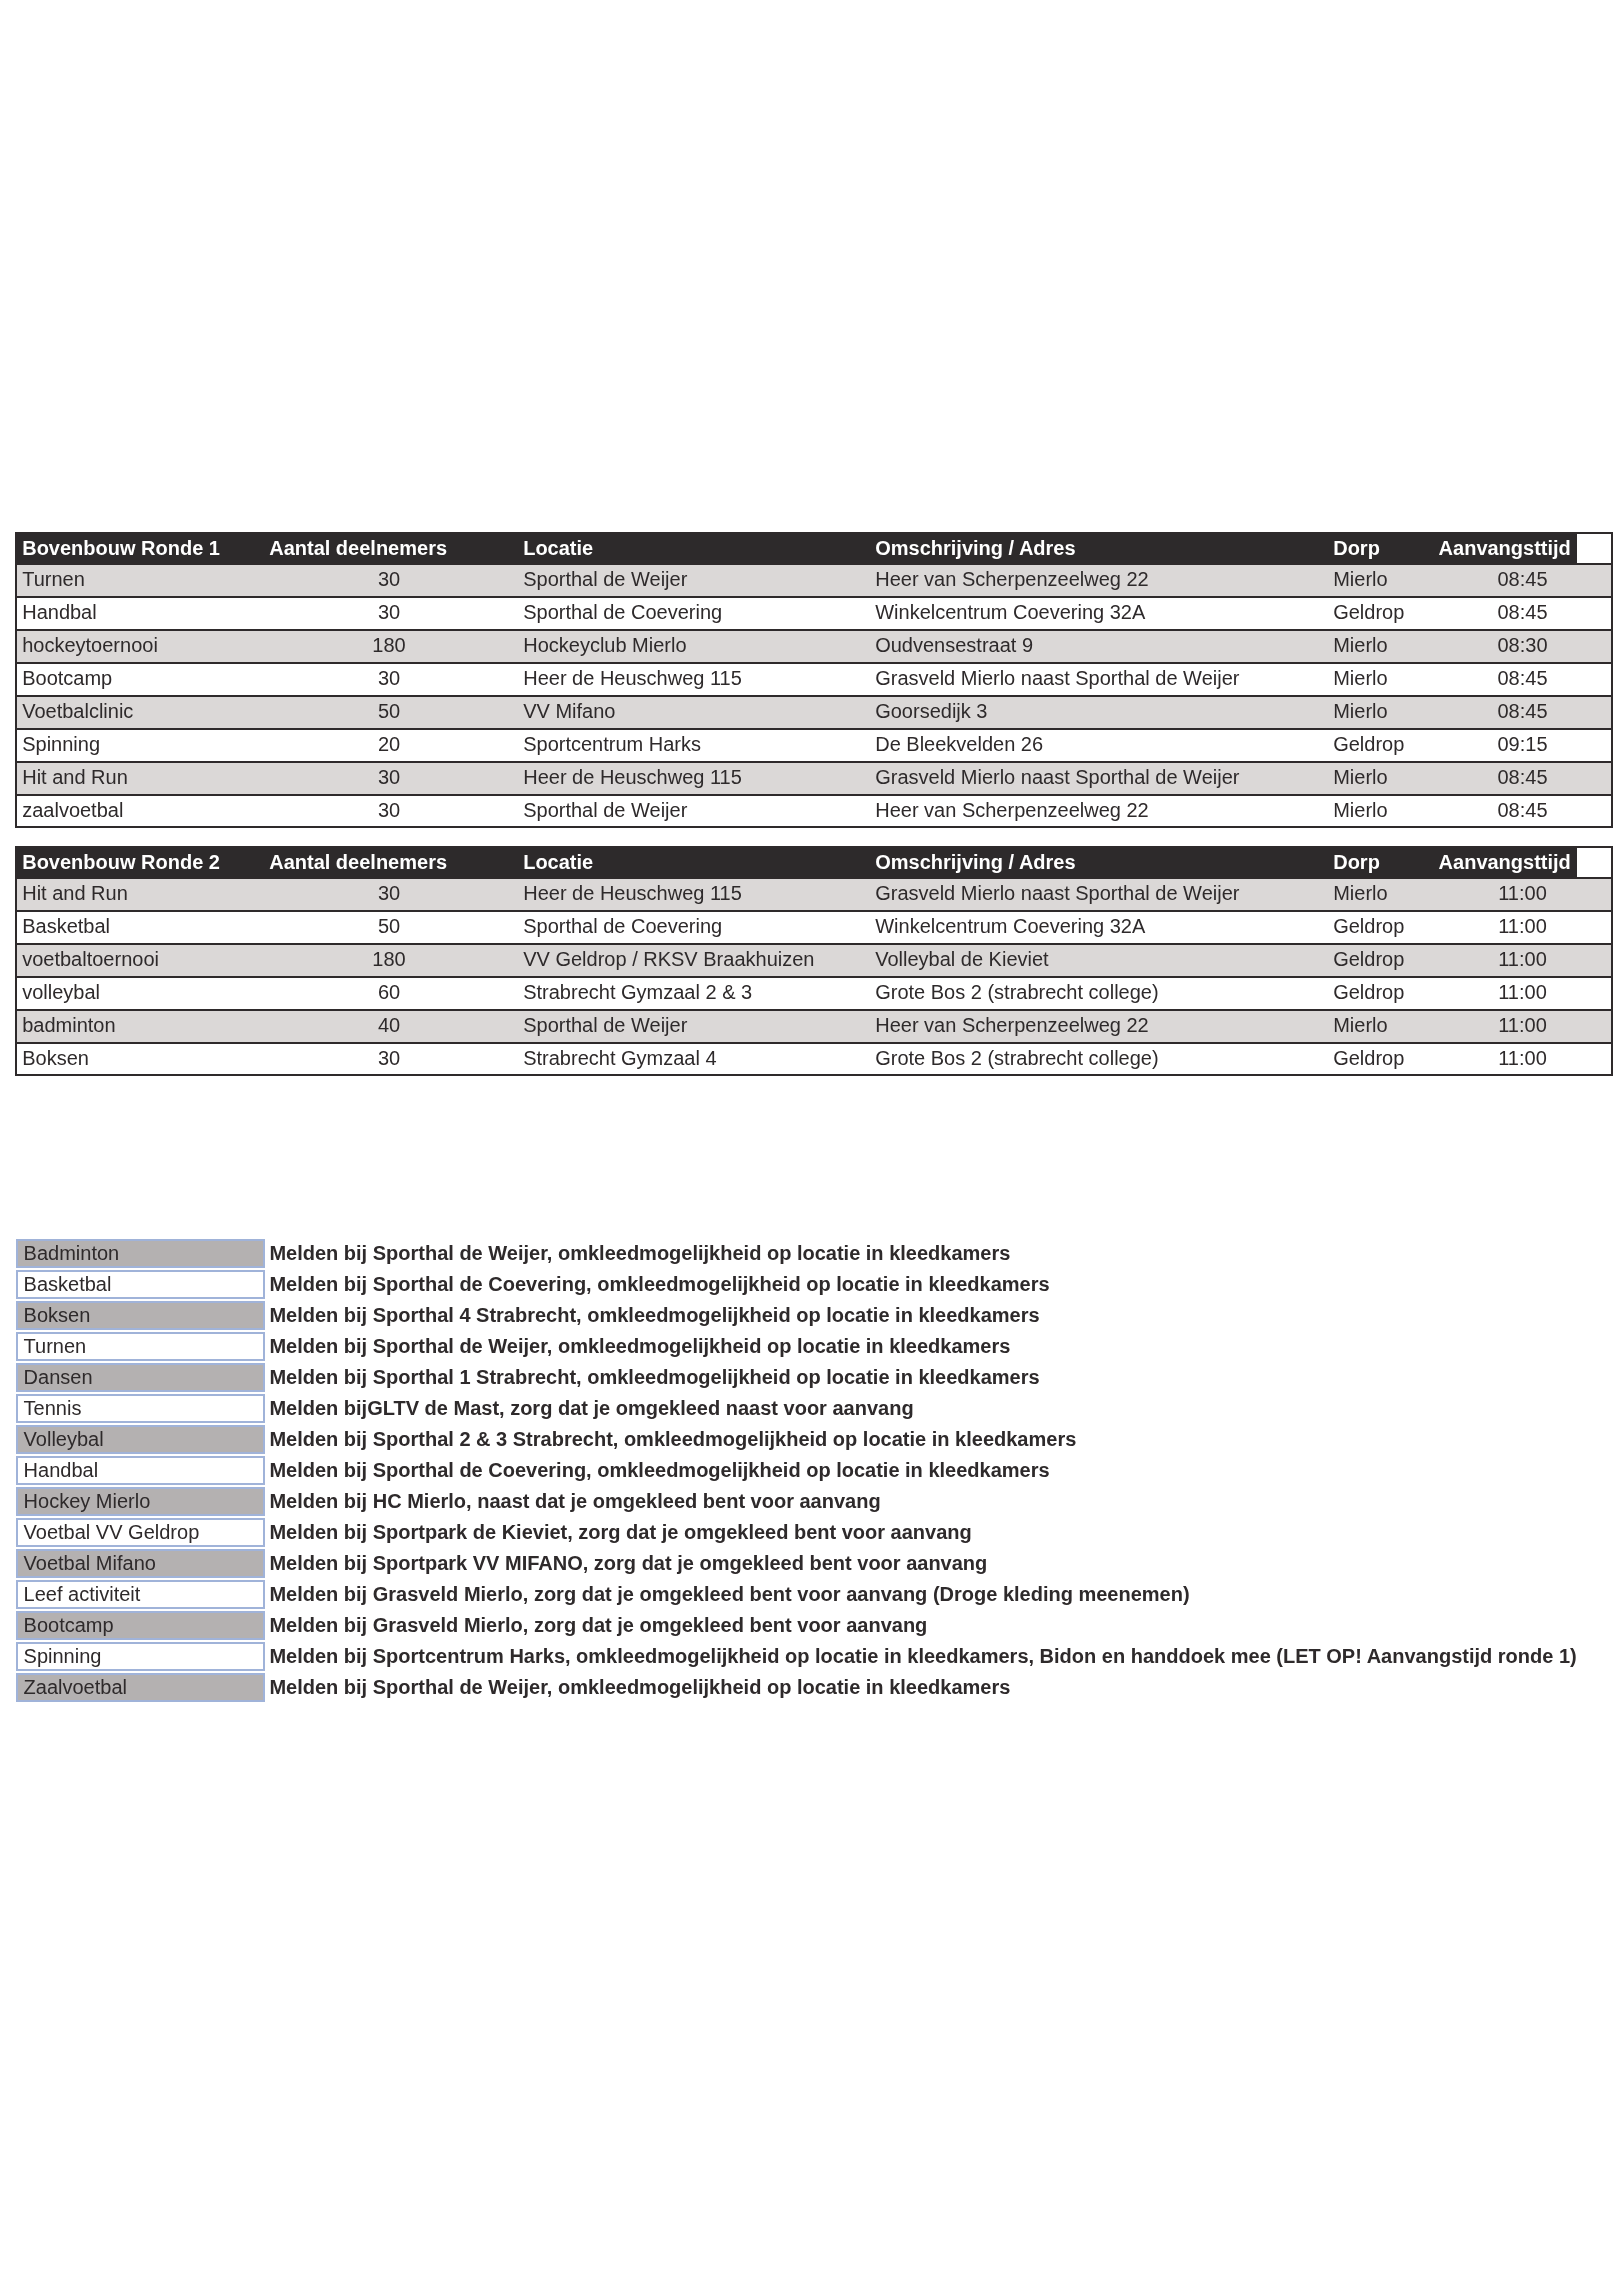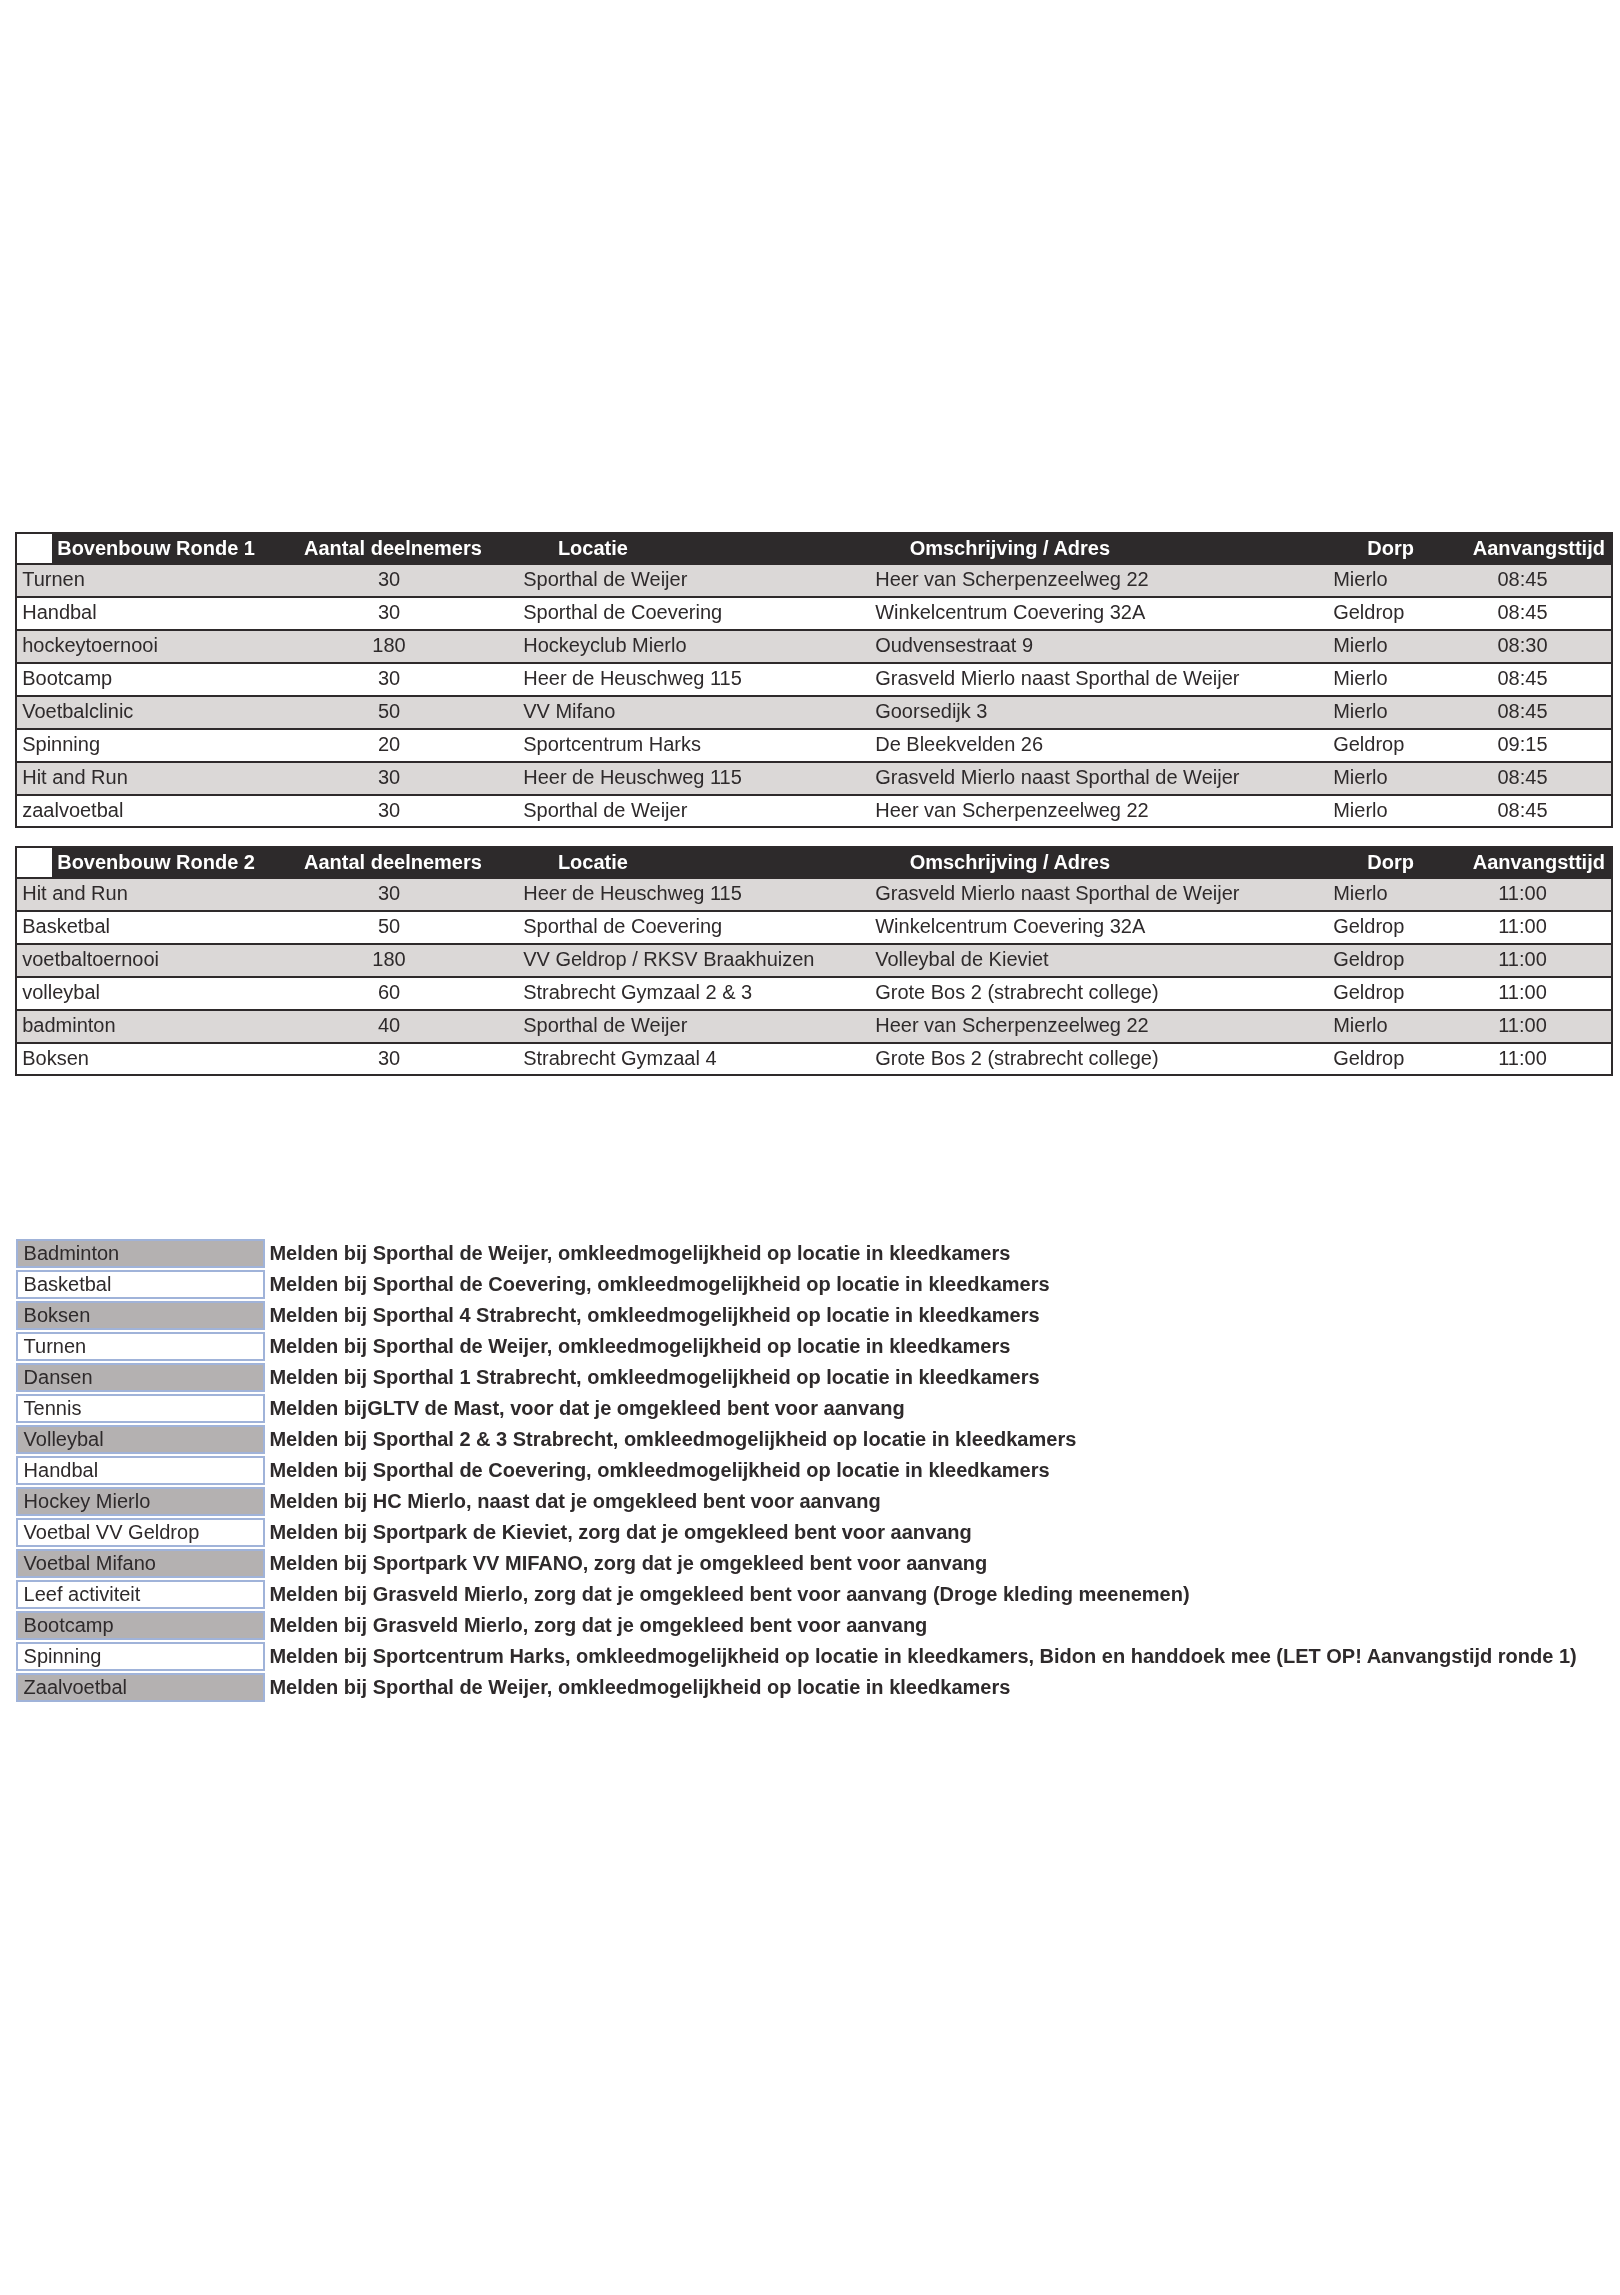--- a/index.html
+++ b/index.html
@@ -45,21 +45,21 @@
   .hc {
     background: var(--headbg);
     color: #ffffff;
     font-weight: bold;
     line-height: 29px;
     padding-left: 5.2px;
     box-sizing: border-box;
     white-space: nowrap;
     overflow: visible;
   }
-  .hc0 { width: 243px; margin-left: 35px; }
+  .hc0 { width: 243px; }
   .hc1 { width: 258px; padding-left: 9.2px; }
   .hc2 { width: 352px; }
   .hc3 { width: 458px; }
   .hc4 { width: 106px; }
   .hc5 { width: 143px; padding-left: 4.6px; }
   .hc6 { width: 33px; background: #ffffff; padding: 0; flex: 1; }
 
   .trow {
     display: flex;
     height: 31px;
@@ -270,21 +270,21 @@
       <div class="lrow">
         <div class="lcell lwhite">Turnen</div>
         <div class="ltext">Melden bij Sporthal de Weijer, omkleedmogelijkheid op locatie in kleedkamers</div>
       </div>
       <div class="lrow">
         <div class="lcell lgray">Dansen</div>
         <div class="ltext">Melden bij Sporthal 1 Strabrecht, omkleedmogelijkheid op locatie in kleedkamers</div>
       </div>
       <div class="lrow">
         <div class="lcell lwhite">Tennis</div>
-        <div class="ltext">Melden bijGLTV de Mast, voor dat je omgekleed bent voor aanvang</div>
+        <div class="ltext">Melden bijGLTV de Mast, zorg dat je omgekleed naast voor aanvang</div>
       </div>
       <div class="lrow">
         <div class="lcell lgray">Volleybal</div>
         <div class="ltext">Melden bij Sporthal 2 &amp; 3 Strabrecht, omkleedmogelijkheid op locatie in kleedkamers</div>
       </div>
       <div class="lrow">
         <div class="lcell lwhite">Handbal</div>
         <div class="ltext">Melden bij Sporthal de Coevering, omkleedmogelijkheid op locatie in kleedkamers</div>
       </div>
       <div class="lrow">

